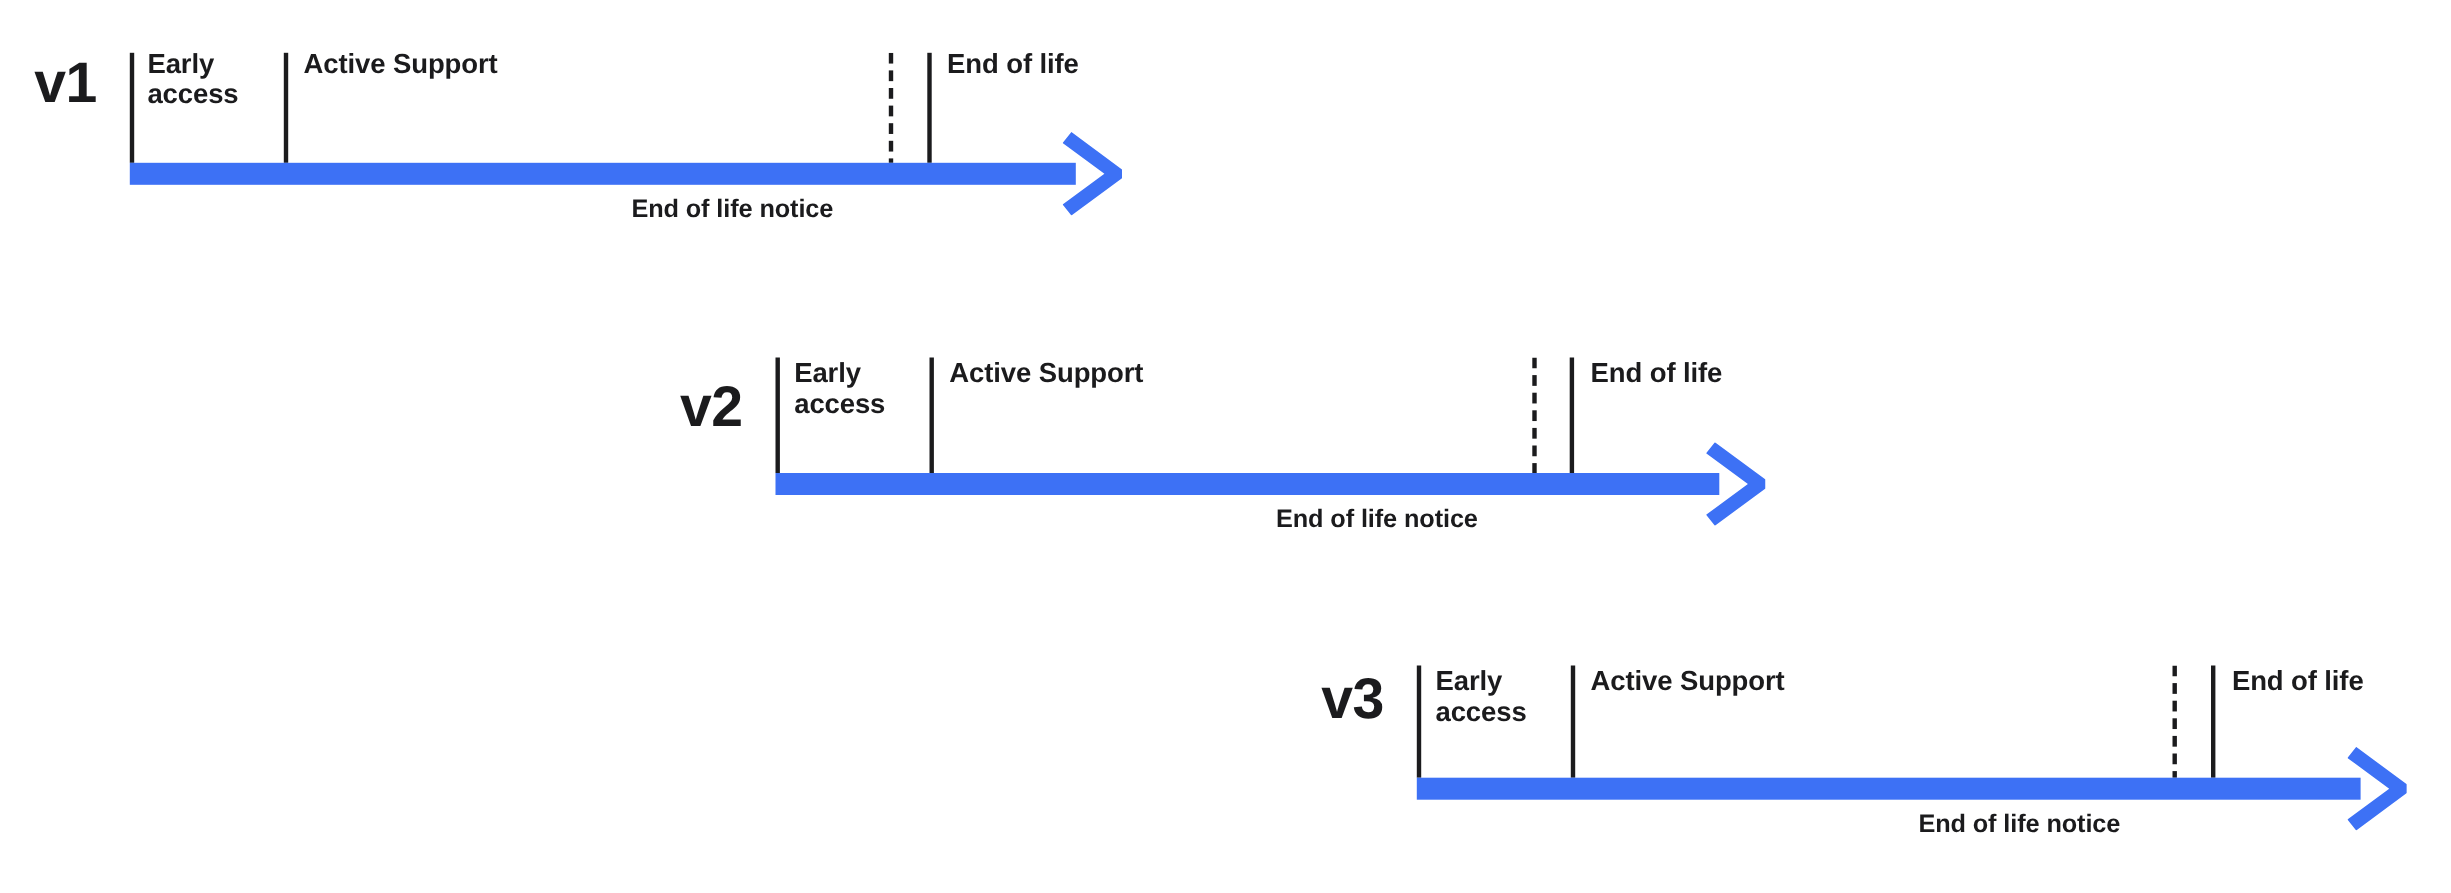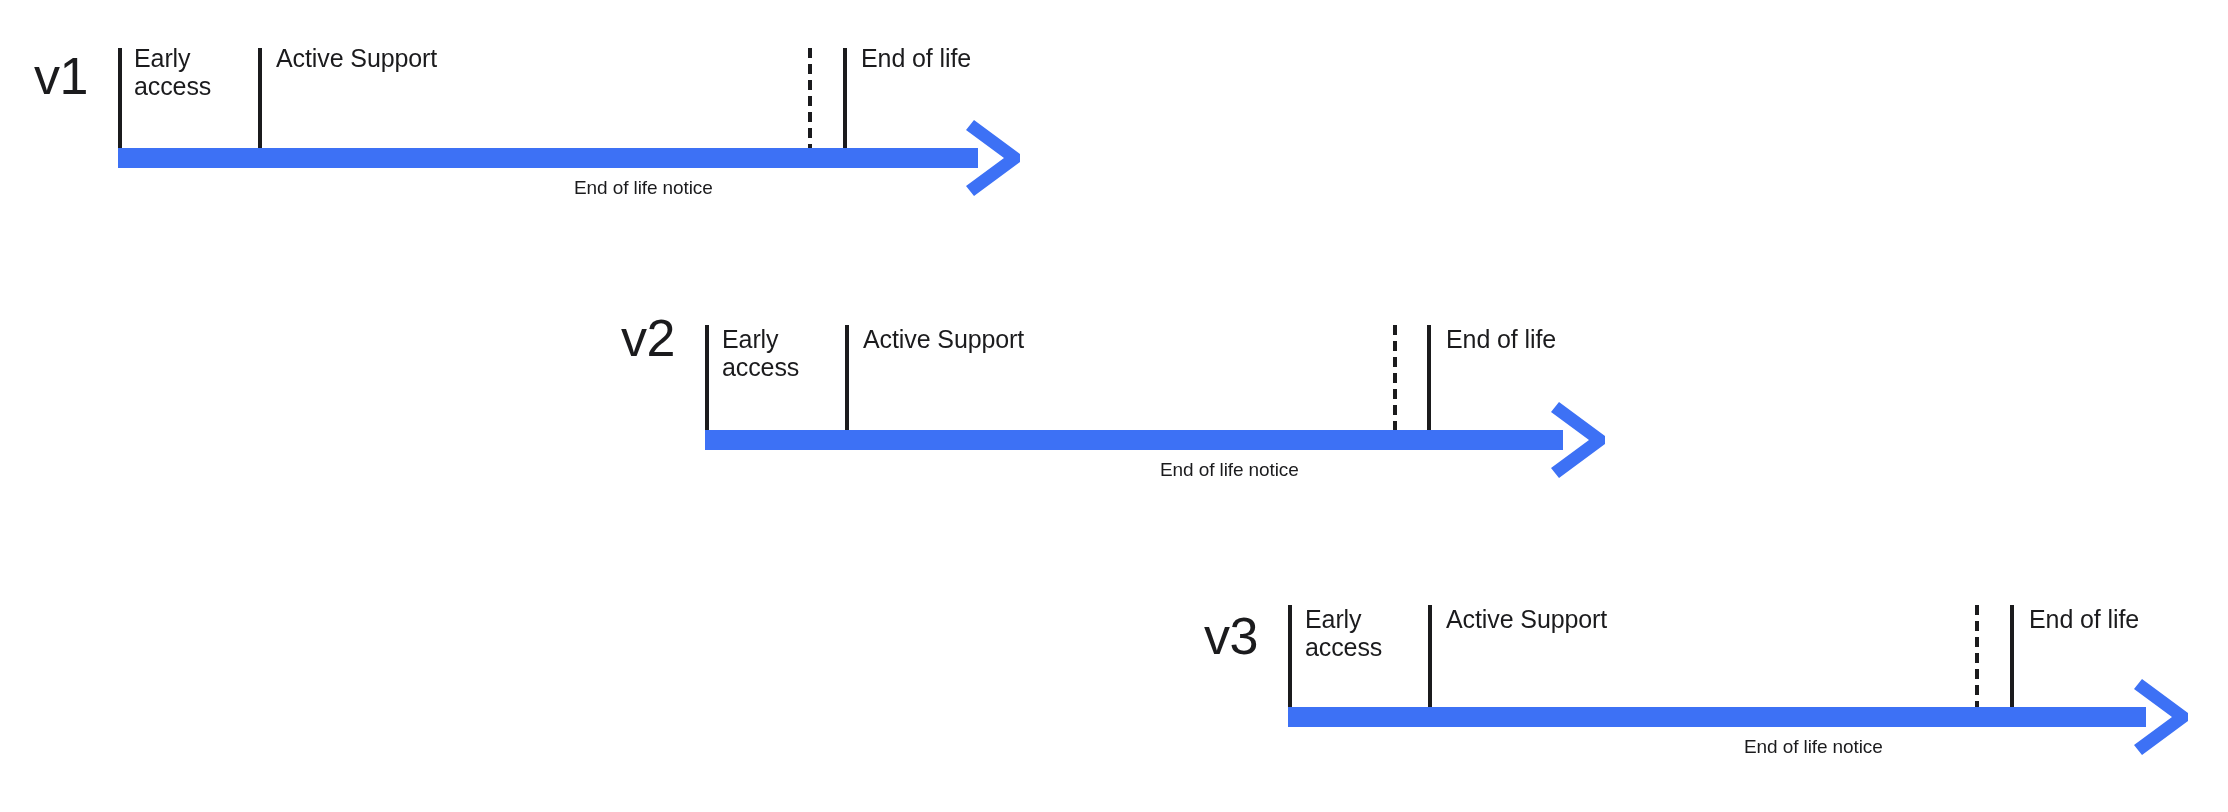--- a/index.html
+++ b/index.html
@@ -24,21 +24,21 @@
 
   
   .timeline-row {
     position: absolute;
   }
 
   
   .version-label {
     position: absolute;
     font-size: 52px;
-    font-weight: 400;
+    font-weight: 700;
     color: #1b1b1d;
     letter-spacing: -0.5px;
     line-height: 1;
     white-space: nowrap;
     text-align: right;
   }
 
   
   .divider {
     position: absolute;
@@ -57,32 +57,32 @@
         rgba(0,0,0,0) 10px,
         rgba(0,0,0,0) 16px);
     background-size: 4px 16px;
     background-repeat: repeat-y;
   }
 
   
   .phase-label {
     position: absolute;
     font-size: 25px;
-    font-weight: 400;
+    font-weight: 700;
     color: #1b1b1d;
     line-height: 1.12;
     white-space: pre-line;
     letter-spacing: -0.1px;
   }
 
   
   .notice-label {
     position: absolute;
-    font-size: 19px;
-    font-weight: 400;
+    font-size: 23px;
+    font-weight: 700;
     color: #1b1b1d;
     line-height: 1;
     white-space: nowrap;
     letter-spacing: -0.1px;
   }
 
   
   .arrow-shaft {
     position: absolute;
     height: 20px;
@@ -119,21 +119,21 @@
       <svg viewBox="0 0 54 76" preserveAspectRatio="none" aria-hidden="true">
         <polygon points="8,0 54,34 54,42 8,76 0,66 38,38 0,10" fill="#3d71f5"></polygon>
       </svg>
     </div>
 
     <div class="notice-label" style="left:574px; top:178px;">End of life notice</div>
   </div>
 
   <div class="timeline-row" style="left:0px; top:0px; width:2228px; height:230px;">
 
-    <div class="version-label" style="left:595px; top:312px; width:80px;">v2</div>
+    <div class="version-label" style="left:595px; top:344px; width:80px;">v2</div>
 
     <div class="divider" style="left:705px; top:325px; height:105px;"></div>
     <div class="divider" style="left:845px; top:325px; height:105px;"></div>
     <div class="divider-dashed" style="left:1393px; top:325px; height:105px;"></div>
     <div class="divider" style="left:1427px; top:325px; height:105px;"></div>
 
     <div class="phase-label" style="left:722px; top:325px; width:110px;">Early
 access</div>
     <div class="phase-label" style="left:863px; top:325px; width:420px;">Active Support</div>
     <div class="phase-label" style="left:1446px; top:325px; width:300px;">End of life</div>

